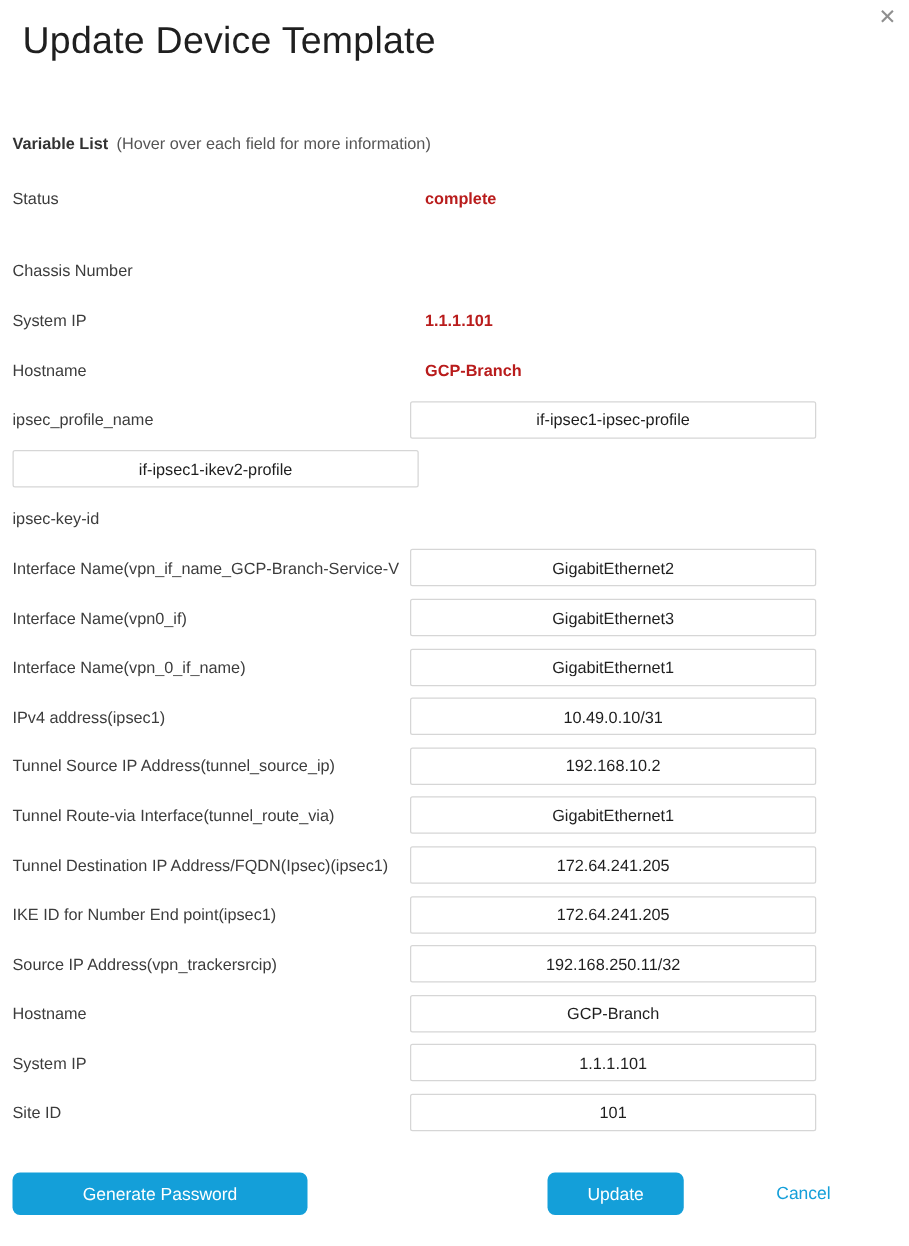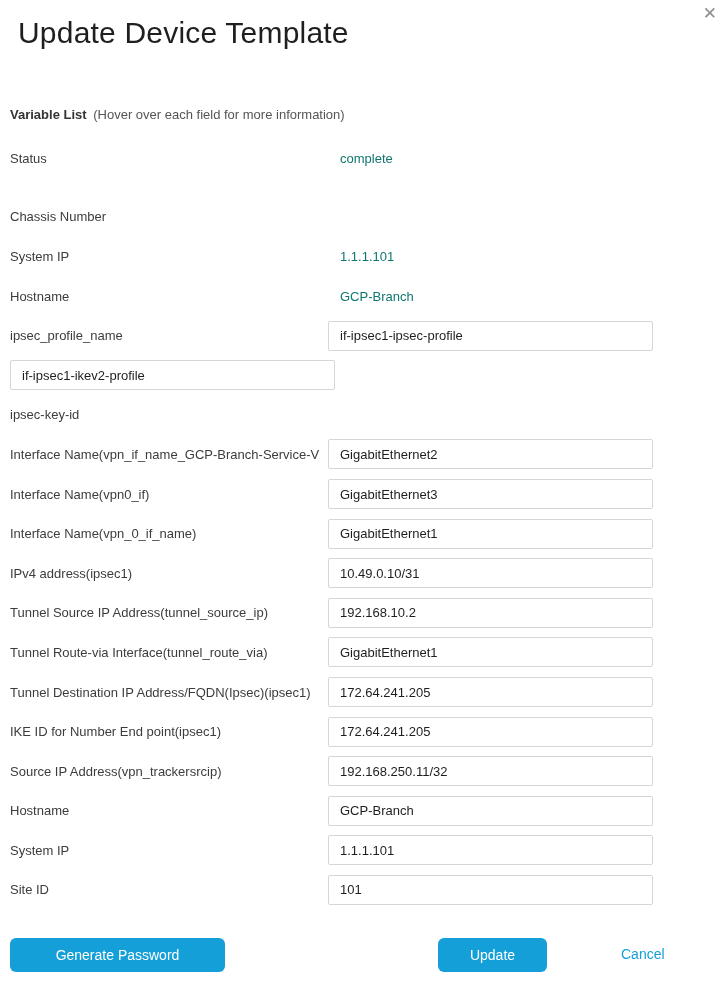--- a/index.html
+++ b/index.html
@@ -40,32 +40,33 @@
     font-size: 13px; color: #3c3c3c;
     white-space: nowrap; overflow: hidden;
   }
   .row-input {
     width: 325px; height: 30px;
     border: 1px solid #d6d6d6; border-radius: 2px;
     padding: 0 11px;
     font-size: 13px; color: #1e1e1e;
     font-family: inherit; background: #fff;
     outline: none;
+    text-align: center;
   }
-  .row-value { margin-left: 12px; font-size: 13px; color: #0f766e; }
+  .row-value { margin-left: 12px; font-size: 13px; color: #b91c1c; font-weight: bold; }
 
   .footer { position: absolute; left: 0; right: 0; top: 938px; height: 34px; }
   .btn {
     position: absolute; top: 0; height: 34px;
     border: none; border-radius: 6px;
     background: var(--accent, #149fd9);
     color: #fff; font-size: 14px; font-family: inherit;
     cursor: pointer;
   }
-  .btn.generate { left: 10px; width: 215px; }
+  .btn.generate { left: 10px; width: 236px; }
   .btn.update  { left: 438px; width: 109px; }
   .cancel-link {
     position: absolute; left: 621px; top: 8px;
     font-size: 14px; color: var(--accent, #149fd9);
     cursor: pointer; text-decoration: none;
   }
 </style>
 </head>
 <body>
 

